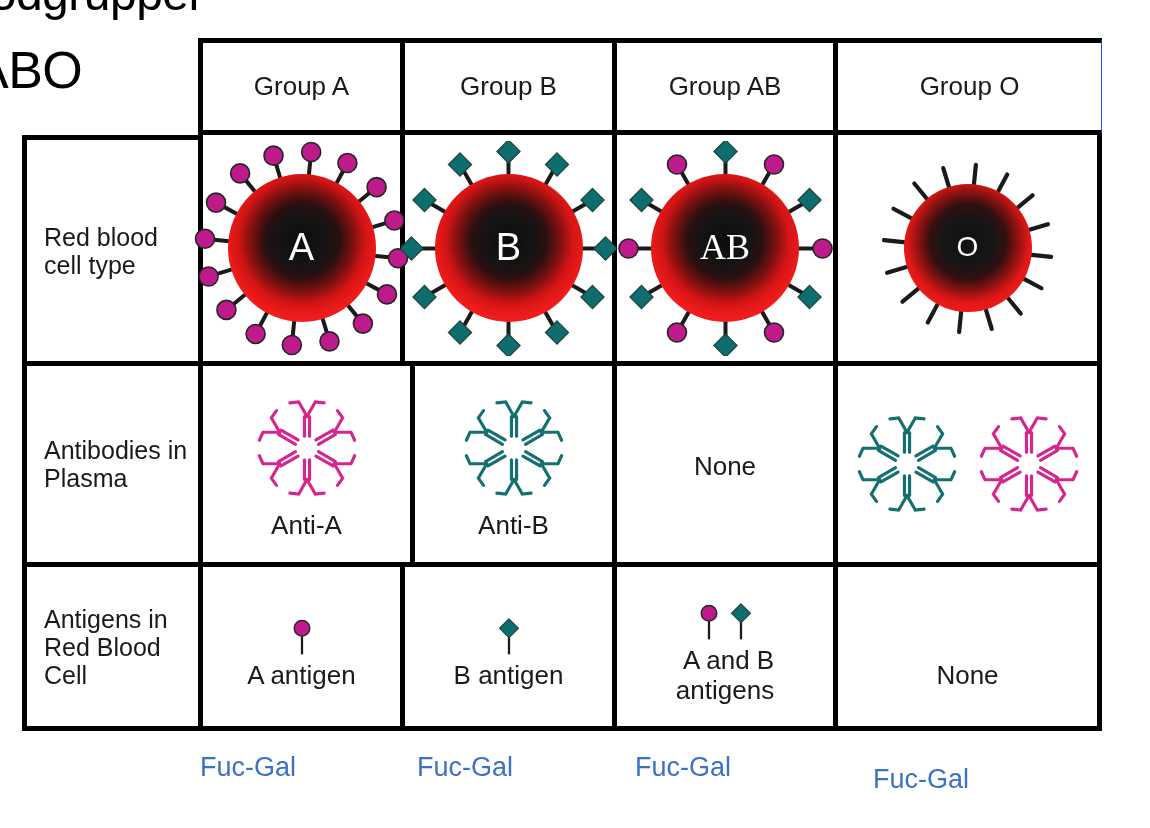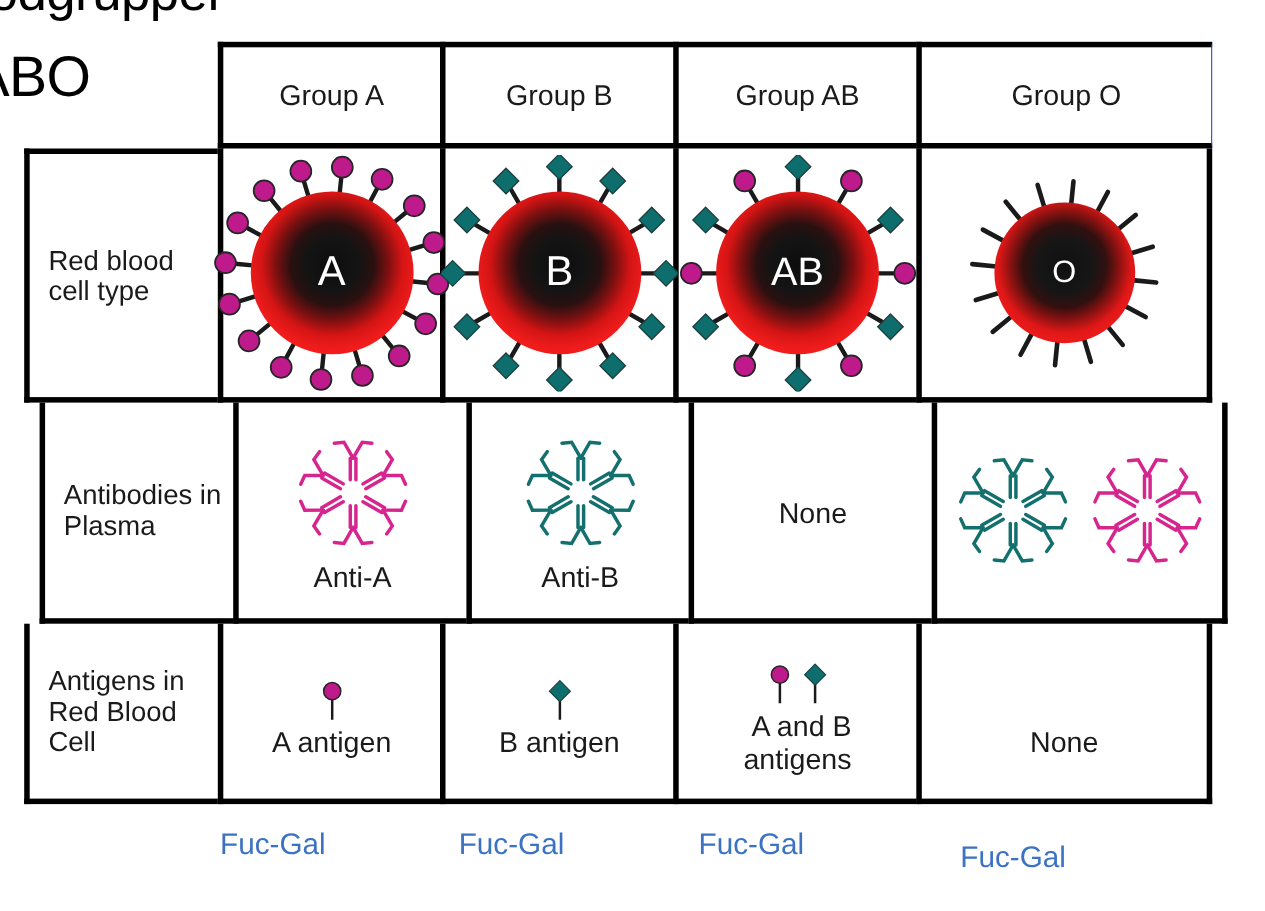--- a/index.html
+++ b/index.html
@@ -65,21 +65,21 @@
   .body-row .rowlabel{
     border-left:5px solid #000;border-bottom:5px solid #000;
   }
   .body-row.first .rowlabel{border-top:5px solid #000;}
   .body-row .cell{
     border-left:5px solid #000;border-bottom:5px solid #000;
   }
   .body-row .cell.last{border-right:5px solid #000;}
 
   .r1{height:231px;}
-  .r2{height:201px;margin-left:14px;}
+  .r2{height:201px;}
   .r3{height:164px;}
 
   .caption{font-size:26px;margin-top:4px;text-align:right;line-height:1.1;}
   .caption.two{line-height:1.12;}
 
   
   .rbc-wrap{position:relative;width:215px;height:215px;}
   .rbc-wrap.small{width:185px;height:185px;}
   .rbc{
     position:absolute;left:50%;top:50%;
@@ -93,21 +93,21 @@
   .rbc.o{width:128px;height:128px;margin:-64px 0 0 -64px;
     background:radial-gradient(circle at 50% 45%,
        #111 0%, #161616 26%, #33100f 40%, #8a1211 52%,
        #e01717 64%, #f31d1d 78%, #f41d1d 100%);
   }
   .rbc-letter{
     position:absolute;left:50%;top:50%;transform:translate(-50%,-52%);
     color:#ffffff;font-size:38px;font-weight:400;z-index:4;
     font-family:"Liberation Sans","DejaVu Sans",sans-serif;
   }
-  .rbc-letter.ab{font-size:36px;}
+  .rbc-letter.ab{font-size:36px;font-family:Liberation Serif, serif;}
   .rbc-letter.o{font-size:28px;}
   .spikes{position:absolute;left:0;top:0;width:100%;height:100%;z-index:2;}
 
   
   .ab-cluster{display:flex;align-items:center;justify-content:center;gap:4px;}
 
   
   .antigen-row{display:flex;align-items:flex-end;justify-content:center;gap:6px;height:54px;}
 
   

